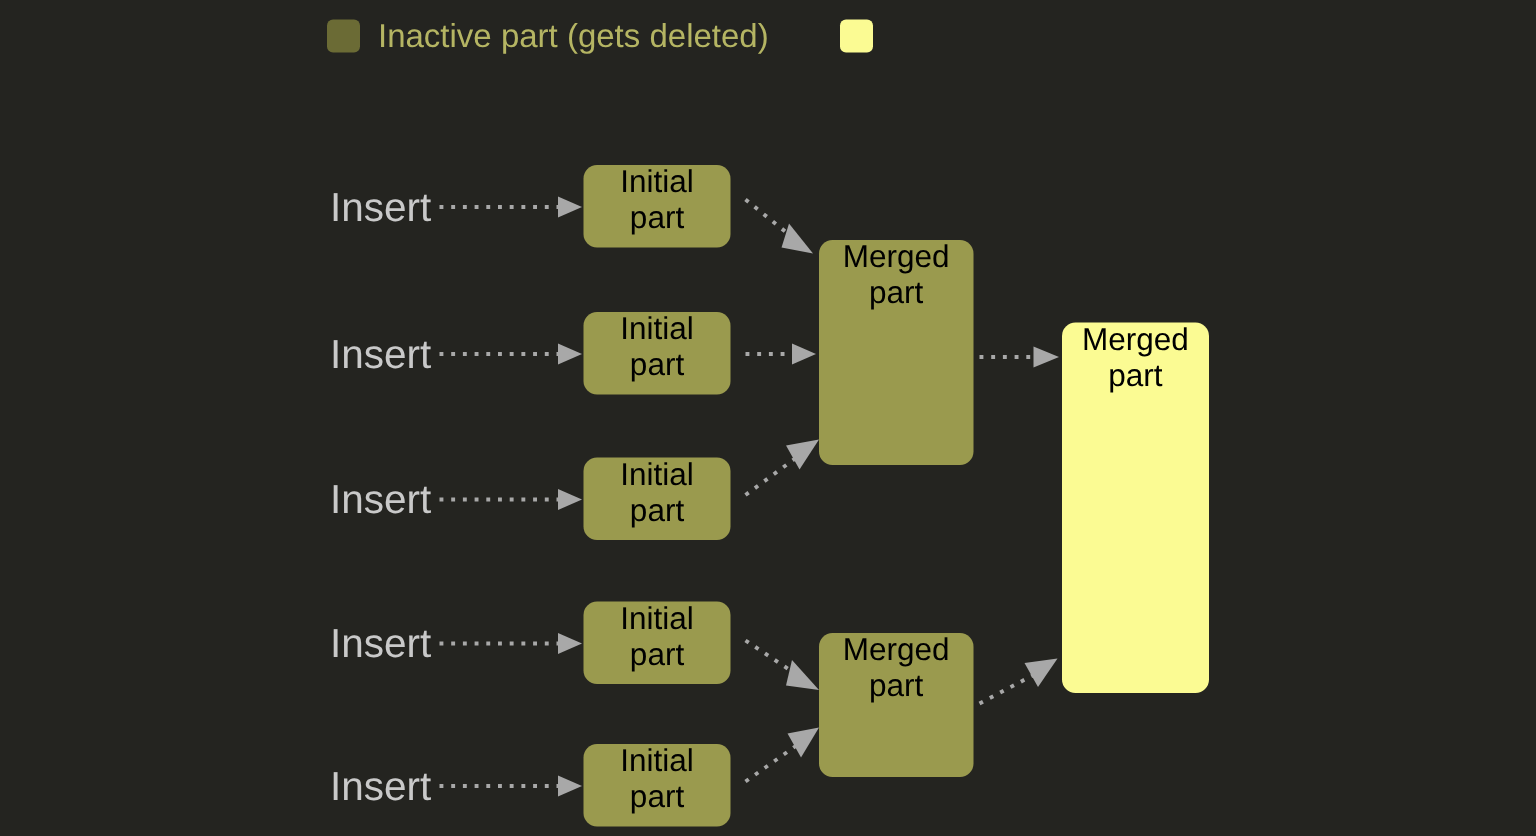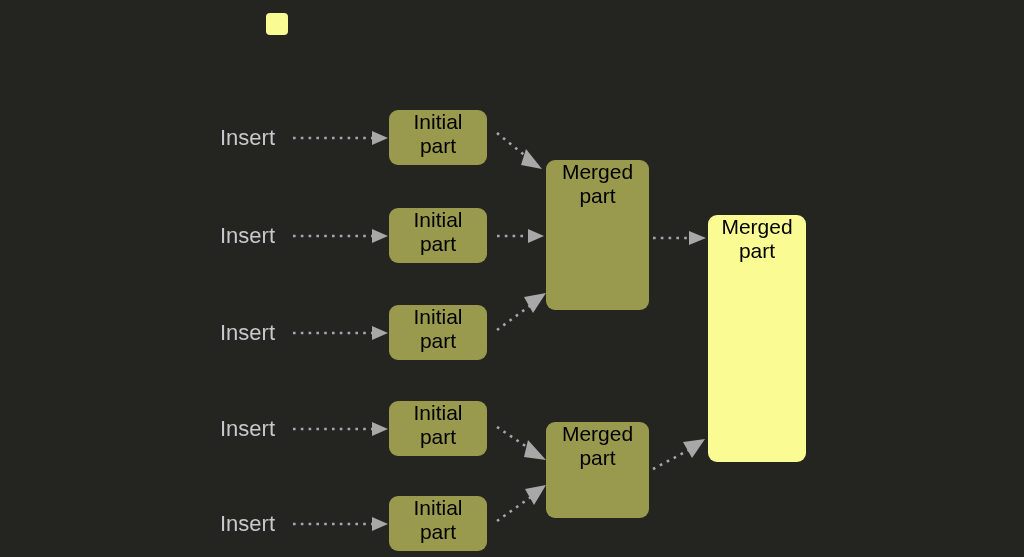--- a/index.html
+++ b/index.html
@@ -66,21 +66,21 @@
     box-sizing: border-box;
   }
   .box.inactive { background: #9a9a4e; }
   .box.active   { background: #fbfb93; }
   .box-text { pointer-events: none; }
 
   
   .insert-label {
     position: absolute;
     color: #c9c9c9;
-    font-size: 22px;
+    font-size: 27px;
     line-height: 22px;
     white-space: nowrap;
   }
 
   
   #arrows {
     position: absolute;
     left: 0;
     top: 0;
     width: 1024px;
@@ -95,20 +95,24 @@
     fill: none;
   }
   .arrow-head { fill: #a8a8a8; }
 </style>
 </head>
 <body>
 
 <div id="diagram">
 
   <div class="legend">
+    <div class="legend-entry">
+      <span class="legend-swatch inactive"></span>
+      <span class="legend-label inactive">Inactive part (gets deleted)</span>
+    </div>
     <span class="legend-gap"></span>
     <div class="legend-entry">
       <span class="legend-swatch active"></span>
     </div>
   </div>
 
   <svg id="arrows" viewBox="0 0 1024 557">
 
     <g>
       <line class="arrow-line" x1="293" y1="138" x2="372" y2="138"></line>

